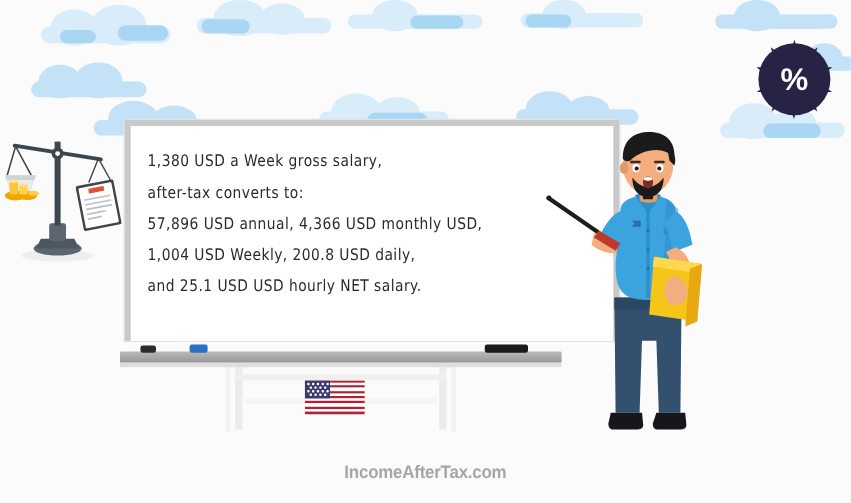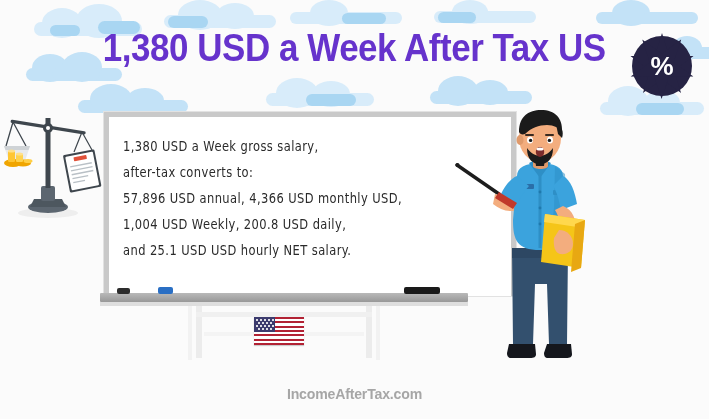--- a/index.html
+++ b/index.html
@@ -62,21 +62,21 @@
     color:#ffffff; font-size:26px; font-weight:bold;
     font-family:"Liberation Sans", sans-serif;
     z-index:3;
   }
 
   
   #scale { position:absolute; left:4px; top:108px; width:104px; height:112px; z-index:20; }
 
   
   #board {
-    position:absolute; left:104px; top:112px; width:412px; height:184px;
+    position:absolute; left:104px; top:100px; width:412px; height:184px;
     background:#ffffff;
     border:5px solid #c9c9c9;
     border-bottom:none;
     z-index:25;
     box-shadow:0 0 0 1px #e2e2e2;
   }
   #board-inner {
     position:absolute; left:0; top:0; right:0; bottom:0;
     background:#ffffff;
     padding:14px 0 0 14px;
@@ -204,23 +204,20 @@
     <div class="puff" style="left:12px;top:0px;width:40px;height:30px;"></div>
     <div class="puff" style="left:48px;top:4px;width:36px;height:25px;"></div>
     <div class="puff dk" style="left:40px;top:17px;width:48px;height:12px;border-radius:8px;"></div>
   </div>
 
   <div class="cloud deep" style="left:660px;top:36px;width:56px;height:24px;">
     <div class="bar" style="left:2px;top:11px;width:52px;height:12px;"></div>
     <div class="puff" style="left:12px;top:0px;width:30px;height:24px;"></div>
   </div>
 
-  <div id="title-wrap">
-    <h1 id="title">1,380 USD a Week After Tax US</h1>
-  </div>
 
   <div id="badge">
     <div class="star"></div>
     <div class="pct">%</div>
   </div>
 
   <div id="scale">
     <svg width="104" height="112" viewBox="0 0 104 112" xmlns="http://www.w3.org/2000/svg">
 
       <ellipse cx="44" cy="105" rx="30" ry="5" fill="#eeeeee"></ellipse>

